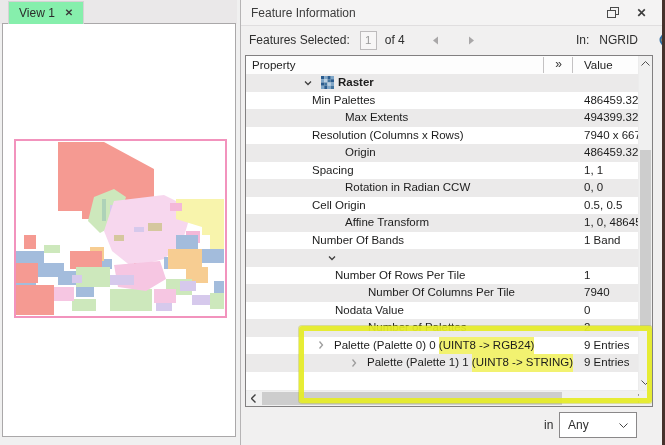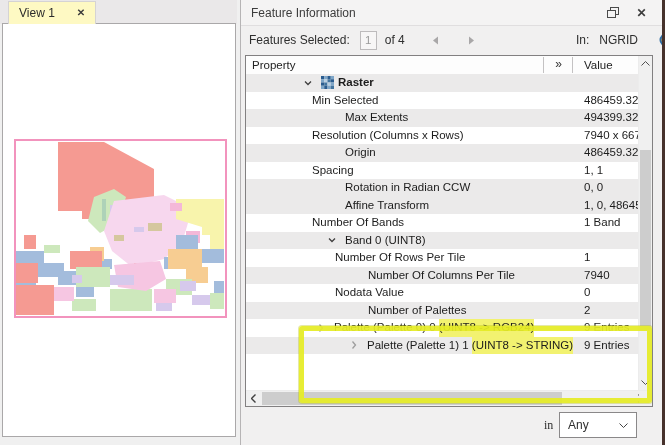--- a/index.html
+++ b/index.html
@@ -2,21 +2,21 @@
 <html><head>
 <meta charset="utf-8">
 <style>
   html,body{margin:0;padding:0;background:#888;}
   .screen{position:relative;width:665px;height:445px;background:#f0f0f0;overflow:hidden;
           font-family:"Liberation Sans",sans-serif;-webkit-font-smoothing:antialiased;}
 
   
   .left-panel{position:absolute;left:0;top:0;width:237px;height:445px;}
   .tabbar{position:absolute;left:0;top:0;right:0;height:24px;background:#eae8e9;display:flex;align-items:flex-end;}
-  .tab{height:22px;margin-left:8px;background:#fef9c3;display:flex;align-items:center;gap:22px;
+  .tab{height:22px;margin-left:8px;background:#86efac;display:flex;align-items:center;gap:10px;
        padding:0 10px;font-size:12px;color:#2b2b2b;border:1px solid #d5d3d4;border-bottom:none;z-index:3;}
   .tab-close{font-size:10px;font-weight:bold;color:#3a3a3a;cursor:default;line-height:10px;}
   .view-content{position:absolute;left:2px;top:23px;width:234px;height:414px;background:#ffffff;
                 border:1px solid #aaa8a9;box-sizing:border-box;z-index:1;}
   .raster-wrap{position:absolute;left:11px;top:115px;width:213px;height:179px;}
   .raster-wrap svg{display:block;}
 
   
   .right-panel{position:absolute;left:240px;top:0;width:422px;height:445px;background:#f1f0f0;
                border-left:1px solid #b6b4b5;box-sizing:border-box;overflow:hidden;}
@@ -77,21 +77,21 @@
 
   
   .filter-bar{position:absolute;left:0;right:0;top:407px;height:38px;}
   .filter-combo{position:absolute;left:4px;top:5px;width:291px;height:26px;background:#fff;border:1px solid #8a8889;
                 box-sizing:border-box;display:flex;align-items:center;}
   .filter-combo .magnifier{margin-left:7px;display:flex;align-items:center;}
   .filter-input{border:none;outline:none;flex:1;margin-left:8px;font-size:12px;color:#333;background:transparent;
                 font-family:"Liberation Sans",sans-serif;}
   .filter-input::placeholder{color:#8f8d8e;}
   .combo-chev{margin-right:8px;display:flex;align-items:center;}
-  .in-label{position:absolute;left:303px;top:0;height:36px;display:flex;align-items:center;font-size:12px;color:#2e2e2e;font-family:Liberation Serif, serif;}
+  .in-label{position:absolute;left:303px;top:0;height:36px;display:flex;align-items:center;font-size:12px;color:#2e2e2e;}
   .any-combo{position:absolute;left:318px;top:5px;width:78px;height:26px;background:#fff;border:1px solid #8a8889;
              box-sizing:border-box;display:flex;align-items:center;font-size:12px;color:#2e2e2e;}
   .any-combo .any-text{margin-left:8px;flex:1;}
 </style>
 </head>
 <body>
 
 <div class="screen">
 
   <div class="left-panel">
@@ -246,21 +246,21 @@
                   <rect x="9.75" y="9.75" width="3.25" height="3.25" fill="#43759f"></rect>
                 </svg>
               </span>
               <span class="ptext b">Raster</span>
             </div>
             <div class="pval"></div>
           </div>
           <div class="prow">
             <div class="plab">
               <span style="flex: 0 0 66px;"></span>
-              <span class="ptext">Min Selected</span>
+              <span class="ptext">Min Palettes</span>
             </div>
             <div class="pval">486459.3259</div>
           </div>
           <div class="prow alt">
             <div class="plab">
               <span style="flex: 0 0 66px;"></span>
               <span class="ptext">Max Extents</span>
             </div>
             <div class="pval">494399.3259</div>
           </div>
@@ -284,20 +284,27 @@
               <span class="ptext">Spacing</span>
             </div>
             <div class="pval">1, 1</div>
           </div>
           <div class="prow alt">
             <div class="plab">
               <span style="flex: 0 0 66px;"></span>
               <span class="ptext">Rotation in Radian CCW</span>
             </div>
             <div class="pval">0, 0</div>
+          </div>
+          <div class="prow">
+            <div class="plab">
+              <span style="flex: 0 0 66px;"></span>
+              <span class="ptext">Cell Origin</span>
+            </div>
+            <div class="pval">0.5, 0.5</div>
           </div>
           <div class="prow alt">
             <div class="plab">
               <span style="flex: 0 0 66px;"></span>
               <span class="ptext">Affine Transform</span>
             </div>
             <div class="pval">1, 0, 486459.</div>
           </div>
           <div class="prow">
             <div class="plab">
@@ -307,21 +314,20 @@
             <div class="pval">1 Band</div>
           </div>
           <div class="prow alt">
             <div class="plab">
               <span style="flex: 0 0 48px;"></span>
               <span class="chev">
                 <svg width="10" height="10" viewBox="0 0 10 10">
                   <polyline fill="none" points="2,3.5 5,6.5 8,3.5" stroke="#3f3f3f" stroke-width="1.3"></polyline>
                 </svg>
               </span>
-              <span class="ptext">Band 0 (UINT8)</span>
             </div>
             <div class="pval"></div>
           </div>
           <div class="prow">
             <div class="plab">
               <span style="flex: 0 0 89px;"></span>
               <span class="ptext">Number Of Rows Per Tile</span>
             </div>
             <div class="pval">1</div>
           </div>

